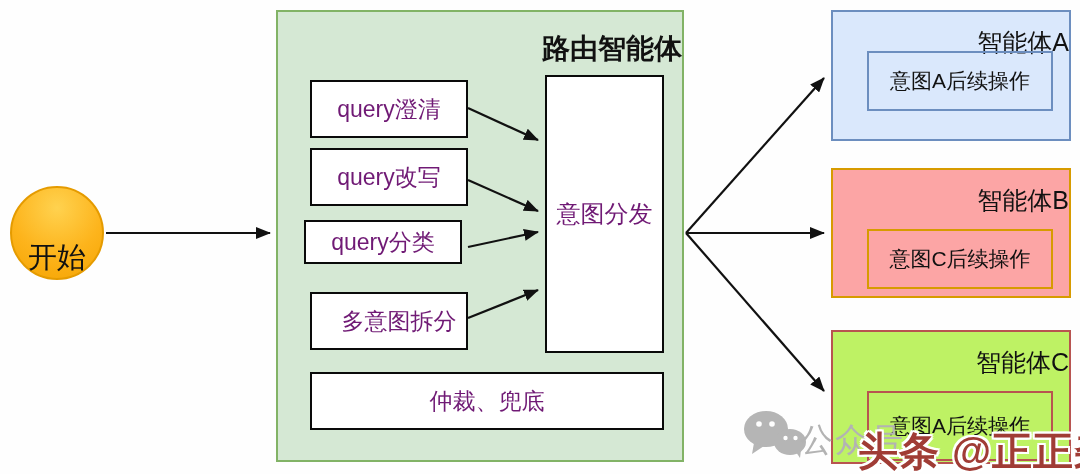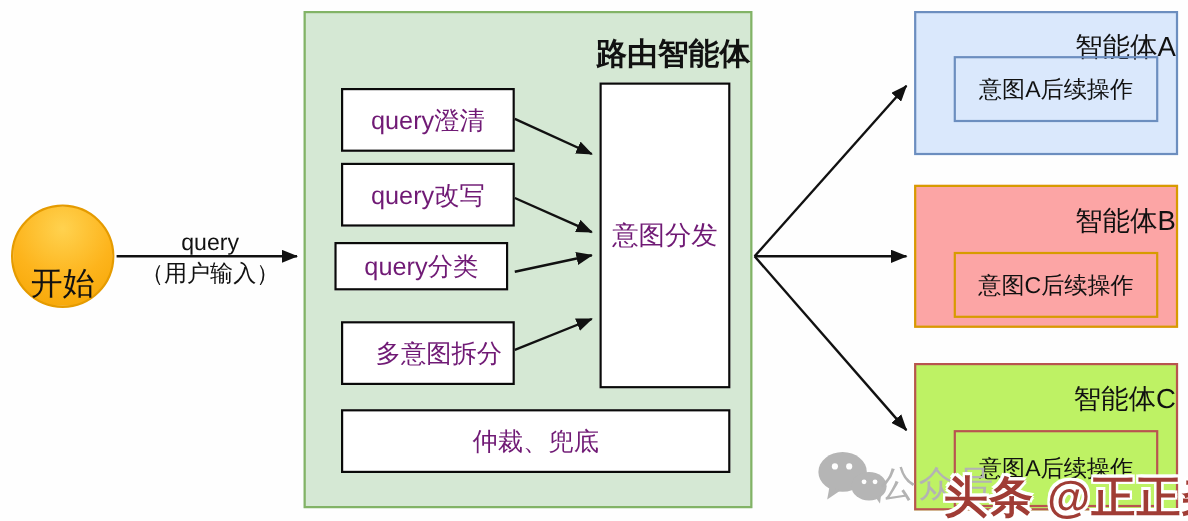--- a/index.html
+++ b/index.html
@@ -73,24 +73,20 @@
 </style>
 </head>
 <body>
 
 <div class="canvas">
 
   <div class="start-node">
     <span>开始</span>
   </div>
 
-  <div class="edge-label">
-    <div>query</div>
-    <div>（用户输入）</div>
-  </div>
 
   <div class="router" style="background-color: rgb(213, 232, 212); border-color: rgb(130, 179, 102);">
     <div class="router-title">路由智能体</div>
   </div>
 
   <div class="wbox mod1">
     <span>query澄清</span>
   </div>
   <div class="wbox mod2">
     <span>query改写</span>

